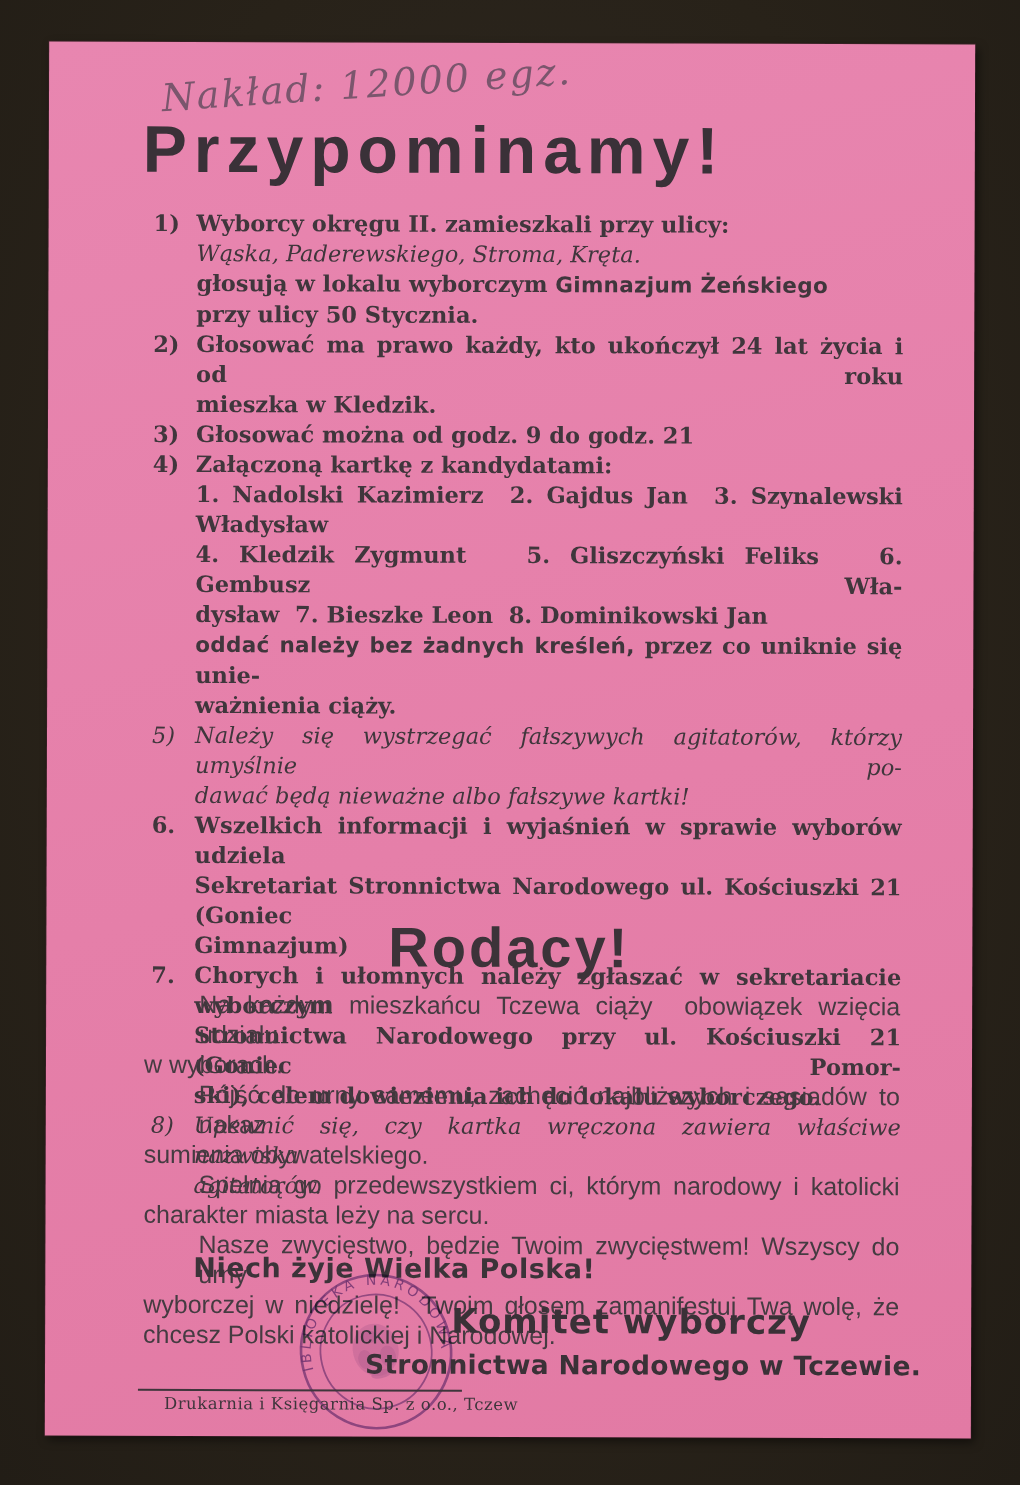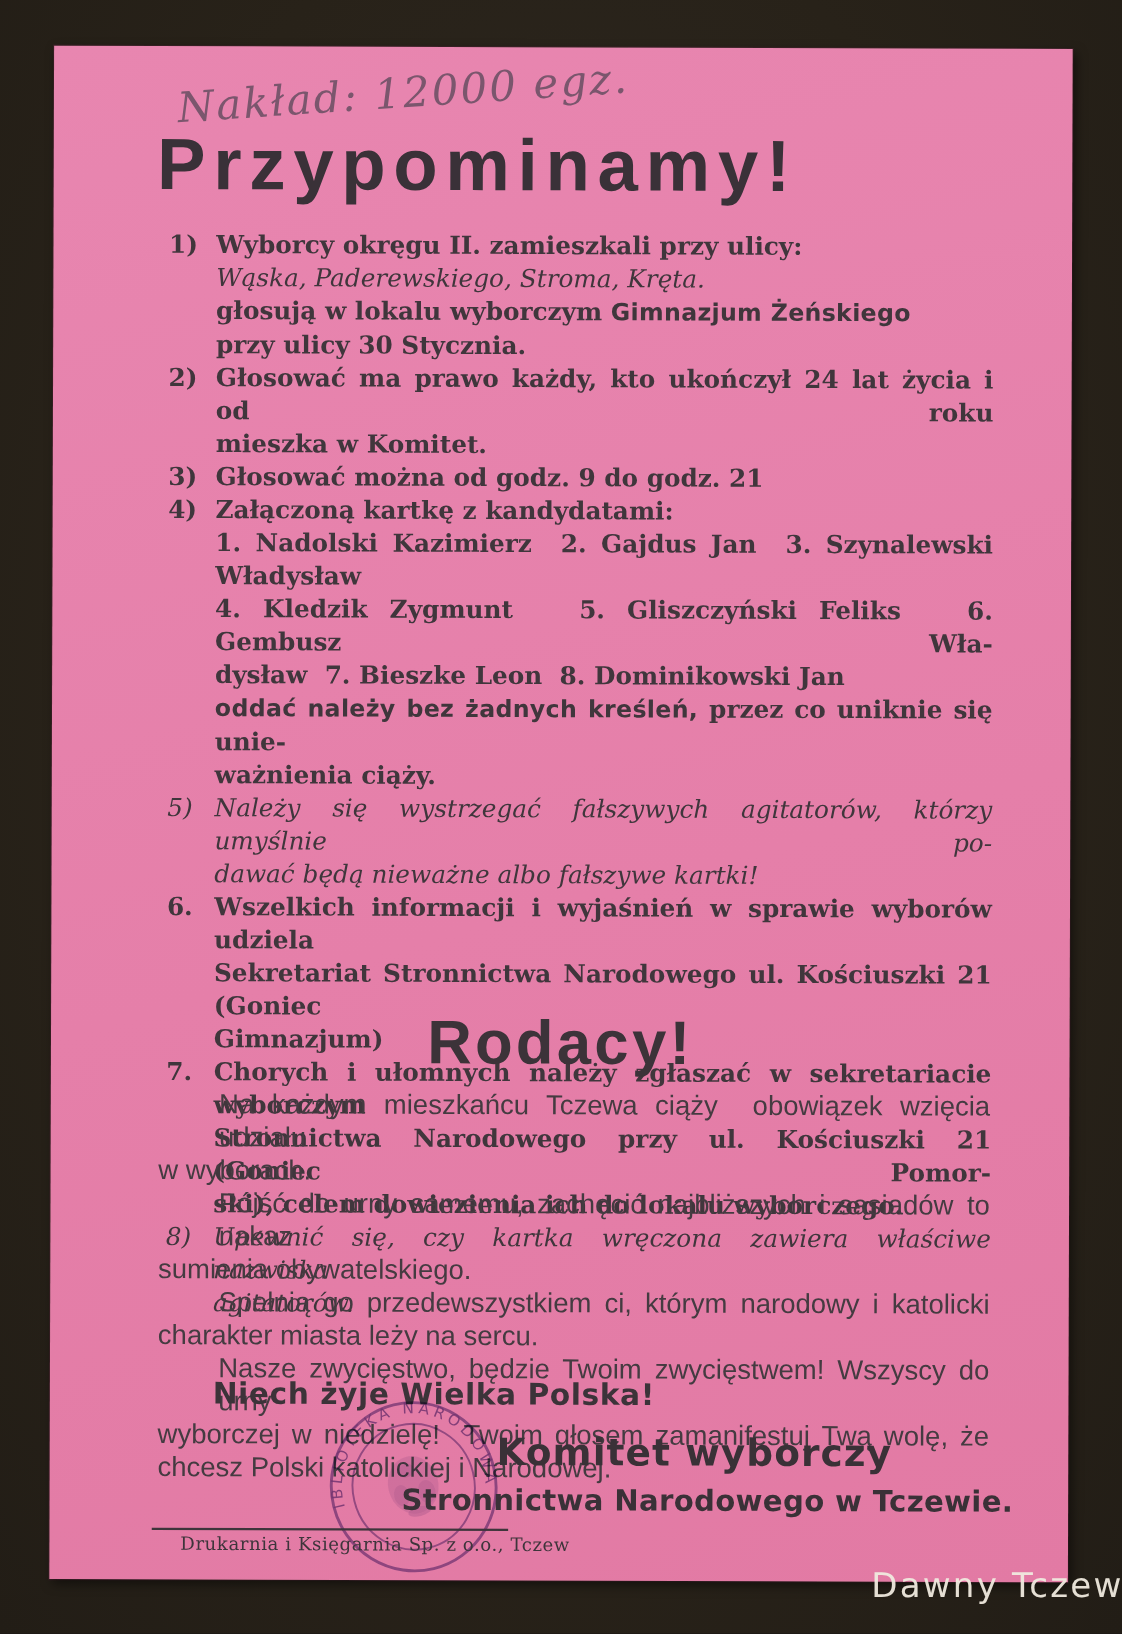--- a/index.html
+++ b/index.html
@@ -85,26 +85,26 @@
     <div class="note">Nakład: 12000 egz.</div>
 
     <h1 class="title">Przypominamy!</h1>
 
     <ol class="list" id="list">
         <li>
           <span class="marker">1)</span>
           <div class="line"><span class="s-r">Wyborcy okręgu II. zamieszkali przy ulicy:</span></div>
           <div class="line"><span class="s-i">Wąska, Paderewskiego, Stroma, Kręta.</span></div>
           <div class="line"><span class="s-r">głosują w lokalu wyborczym </span><span class="s-b">Gimnazjum Żeńskiego</span></div>
-          <div class="line"><span class="s-r">przy ulicy 30 Stycznia.</span></div>
+          <div class="line"><span class="s-r">przy ulicy 50 Stycznia.</span></div>
         </li>
         <li>
           <span class="marker">2)</span>
           <div class="line j"><span class="s-r">Głosować ma prawo każdy, kto ukończył 24 lat życia i od roku</span></div>
-          <div class="line"><span class="s-r">mieszka w Komitet.</span></div>
+          <div class="line"><span class="s-r">mieszka w Kledzik.</span></div>
         </li>
         <li>
           <span class="marker">3)</span>
           <div class="line"><span class="s-r">Głosować można od godz. 9 do godz. 21</span></div>
         </li>
         <li>
           <span class="marker">4)</span>
           <div class="line"><span class="s-r">Załączoną kartkę z kandydatami:</span></div>
           <div class="line j"><span class="s-r">1. Nadolski Kazimierz  2. Gajdus Jan  3. Szynalewski Władysław</span></div>
           <div class="line j"><span class="s-r">4. Kledzik Zygmunt   5. Gliszczyński Feliks   6. Gembusz Wła-</span></div>
@@ -185,14 +185,13 @@
       <div class="sig2">Stronnictwa Narodowego w Tczewie.</div>
     </div>
 
     <div class="imprint">
       <div class="imprint-rule"></div>
       <div class="imprint-text">Drukarnia i Księgarnia Sp. z o.o., Tczew</div>
     </div>
 
   </div>
 
-  <div class="watermark">Dawny Tczew</div>
 </div>
 
 </body></html>

